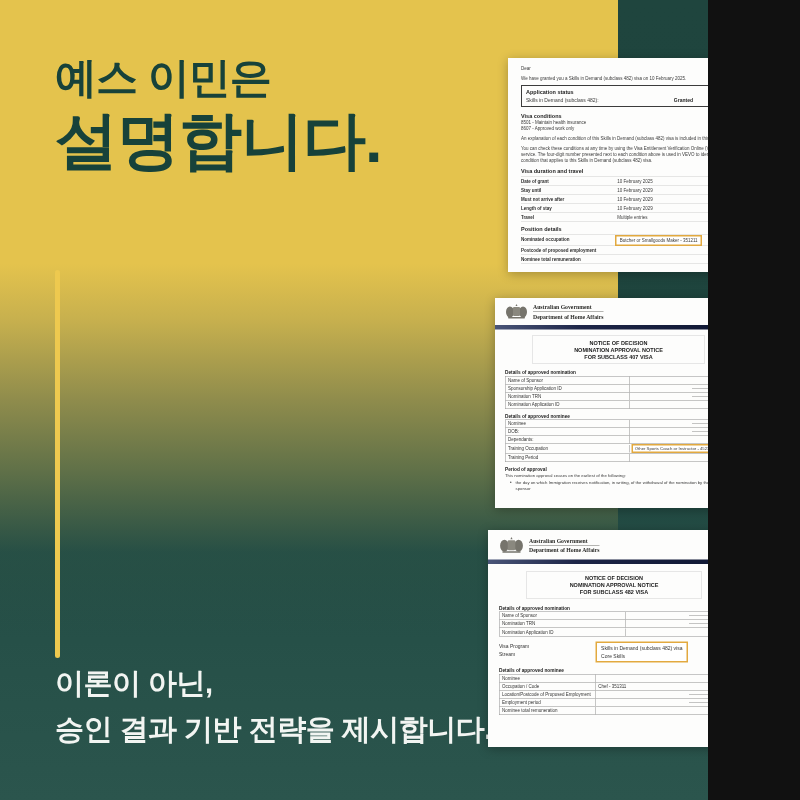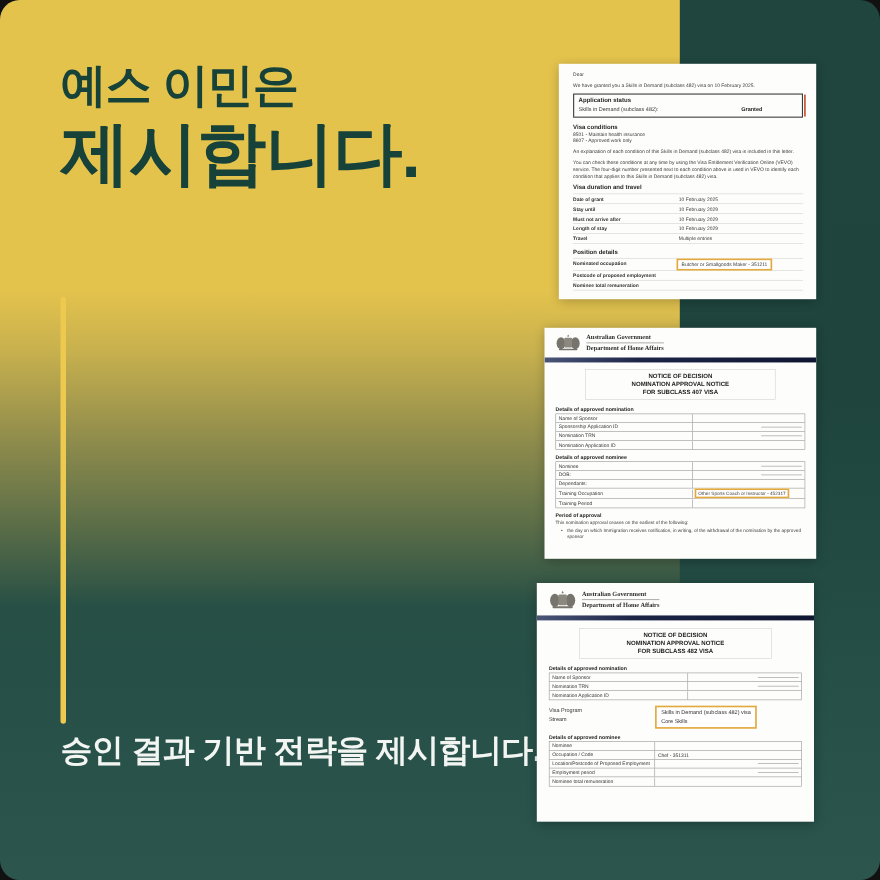--- a/index.html
+++ b/index.html
@@ -1,21 +1,20 @@
 <!DOCTYPE html>
 <html><head>
 <meta charset="utf-8">
 <style>
   html,body{margin:0;padding:0;background:#111;}
   *{box-sizing:border-box;}
   .canvas{
-    position:relative;width:800px;height:800px;overflow:hidden;
+    position:relative;width:708px;height:800px;overflow:hidden;
     background:linear-gradient(180deg,#1f453e 0%,#1e443d 45%,#265048 80%,#2b554d 100%);
     font-family:"Liberation Sans",sans-serif;
-    border-radius:18px;
   }
   
   .yellow-block{
     position:absolute;left:0;top:0;width:618px;height:800px;
     background:linear-gradient(180deg,#e4c34d 0%,#e4c34d 33%,#c7b04e 40%,#8f8c4c 50%,#5f7048 59%,rgba(42,82,70,.55) 69%,rgba(42,82,70,0) 79%);
   }
   .gold-line{position:absolute;left:55px;top:270px;width:5px;height:388px;background:#eec94f;border-radius:3px;}
   .headline{position:absolute;left:55px;top:52px;color:#17423a;font-weight:800;letter-spacing:-1px;}
   .headline .h-small{font-size:42px;line-height:52px;}
   .headline .h-big{font-size:63px;line-height:72px;}
@@ -77,24 +76,25 @@
 </style>
 </head>
 <body>
 
 <div class="canvas">
   <div class="yellow-block"></div>
   <div class="gold-line"></div>
 
   <div class="headline">
     <div class="h-small">예스 이민은</div>
-    <div class="h-big">제시합니다.</div>
+    <div class="h-big">설명합니다.</div>
   </div>
 
   <div class="footer-text">
+    <div>이론이 아닌,</div>
     <div>승인 결과 기반 전략을 제시합니다.</div>
   </div>
 
   <div class="doc" id="doc1">
     <div class="doc-inner">
       <div class="t9 mb8">Dear</div>
       <div class="t9 mb4">We have granted you a Skills in Demand (subclass 482) visa on 10 February 2025.</div>
       <div class="status-box">
         <div class="hd">Application status</div>
         <div class="status-row">

